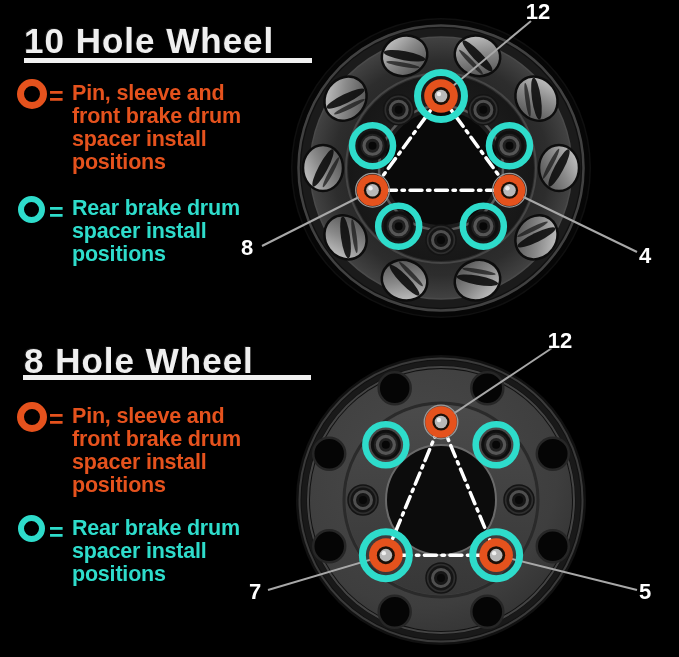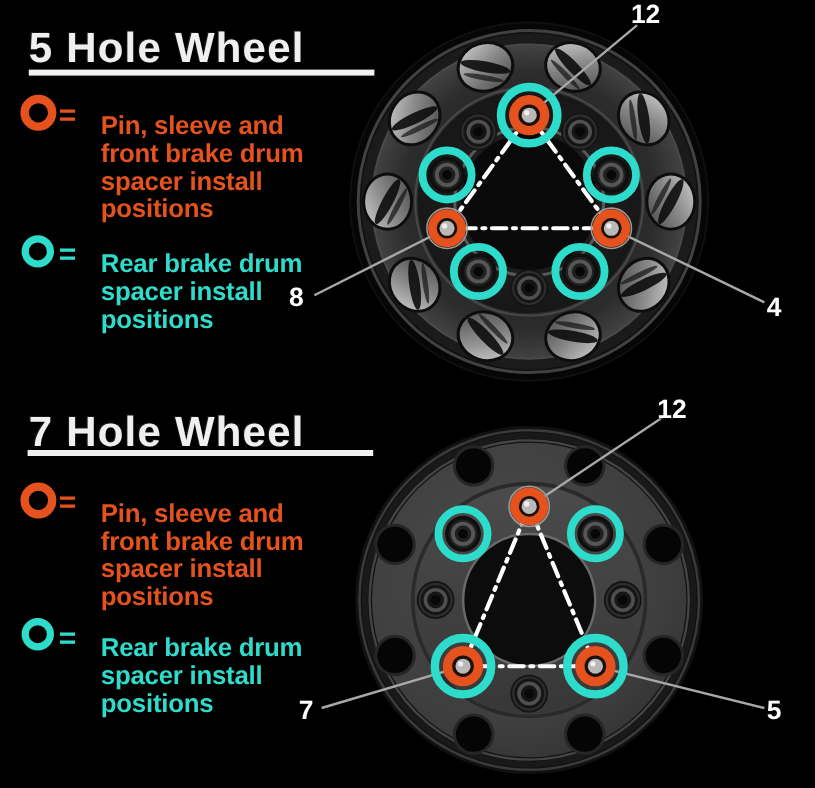--- a/index.html
+++ b/index.html
@@ -10,21 +10,21 @@
     position:absolute; margin:0; color:#efefef; font-weight:bold;
     font-size:35px; line-height:34px; letter-spacing:1px; white-space:nowrap;
     text-shadow:2px 2px 0 #000, -1px -1px 0 #1a1a1a;
   }
   .rule { position:absolute; background:#f0f0f0; box-shadow:1px 2px 0 #000; }
   .ring { position:absolute; border-radius:50%; box-sizing:border-box; background:transparent; }
   .ring.orange { width:30px; height:30px; border:7px solid var(--orange); }
   .ring.teal   { width:27px; height:27px; border:6px solid var(--teal); }
   .eq { position:absolute; font-weight:bold; font-size:25px; line-height:1; }
   .legend-text {
-    position:absolute; margin:12px; font-weight:bold; font-size:21.5px; line-height:23px;
+    position:absolute; margin:0; font-weight:bold; font-size:21.5px; line-height:23px;
     white-space:pre-line; letter-spacing:-0.2px;
   }
   .orange-text { color:var(--orange); }
   .teal-text { color:var(--teal); }
   .callout {
     position:absolute; color:#fff; font-weight:bold; font-size:22px;
     transform:translate(-50%,-50%); text-shadow:1px 1px 2px #000; white-space:nowrap;
   }
 </style>
 </head>
@@ -276,37 +276,37 @@
         <g>
           <circle cx="385.8456710674493" cy="444.8456710674493" r="20.5" fill="none" stroke="#2EDCCB" stroke-width="6.5"></circle>
           <circle cx="385.8456710674493" cy="444.8456710674493" r="15" fill="#0f0f0f"></circle>
           <circle cx="385.8456710674493" cy="444.8456710674493" r="12" fill="#202020"></circle>
           <circle cx="385.8456710674493" cy="444.8456710674493" r="8.5" fill="none" stroke="#565656" stroke-width="3.2"></circle>
           <circle cx="385.8456710674493" cy="444.8456710674493" r="4" fill="#070707"></circle>
         </g>
       </g>
     </svg>
 
-  <h1 class="title" style="left:24px; top:24px;">5 Hole Wheel</h1>
+  <h1 class="title" style="left:24px; top:24px;">10 Hole Wheel</h1>
   <div class="rule" style="left:24px; top:58px; width:288px; height:5px;"></div>
 
   <span class="ring orange" style="left:17px; top:79px;"></span>
   <span class="eq orange-text" style="left:49px; top:84px;">=</span>
   <p class="legend-text orange-text" style="left:72px; top:82px;">Pin, sleeve and
 front brake drum
 spacer install
 positions</p>
 
   <span class="ring teal" style="left:18px; top:196px;"></span>
   <span class="eq teal-text" style="left:49px; top:200px;">=</span>
   <p class="legend-text teal-text" style="left:72px; top:197px;">Rear brake drum
 spacer install
 positions</p>
 
-  <h1 class="title" style="left:24px; top:344px;">7 Hole Wheel</h1>
+  <h1 class="title" style="left:24px; top:344px;">8 Hole Wheel</h1>
   <div class="rule" style="left:23px; top:375px; width:288px; height:5px;"></div>
 
   <span class="ring orange" style="left:17px; top:402px;"></span>
   <span class="eq orange-text" style="left:49px; top:407px;">=</span>
   <p class="legend-text orange-text" style="left:72px; top:405px;">Pin, sleeve and
 front brake drum
 spacer install
 positions</p>
 
   <span class="ring teal" style="left:18px; top:515px;"></span>

